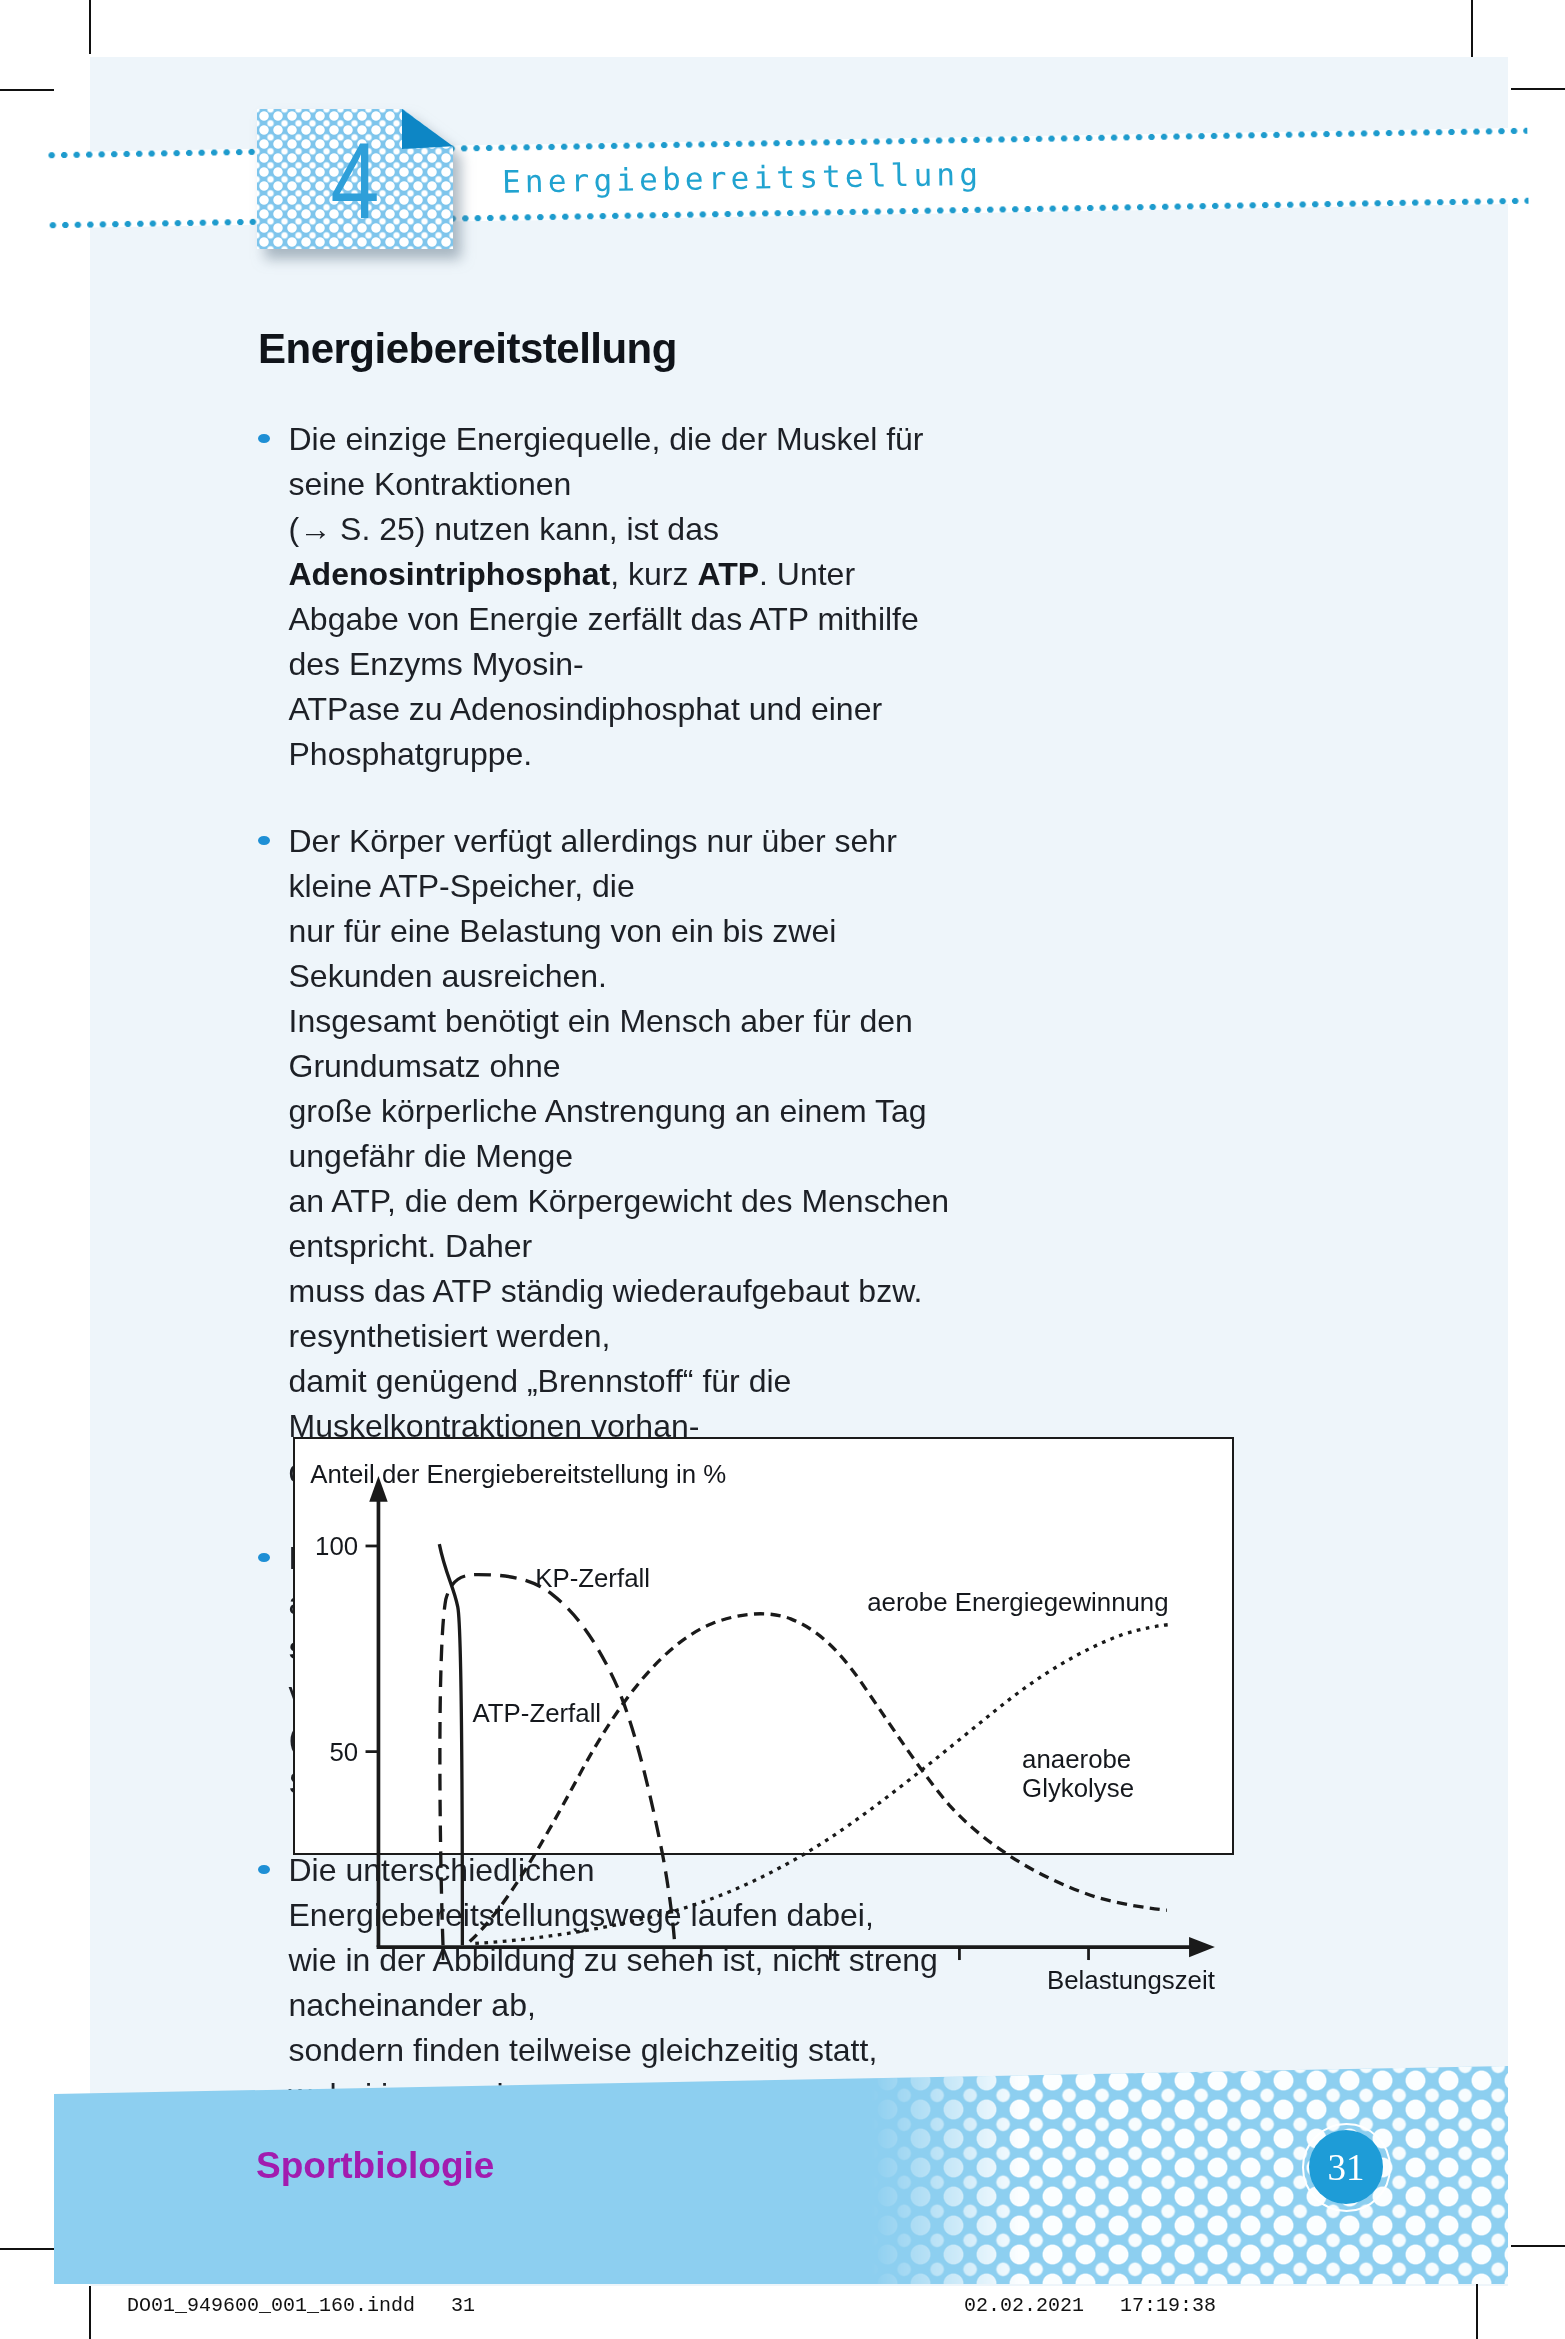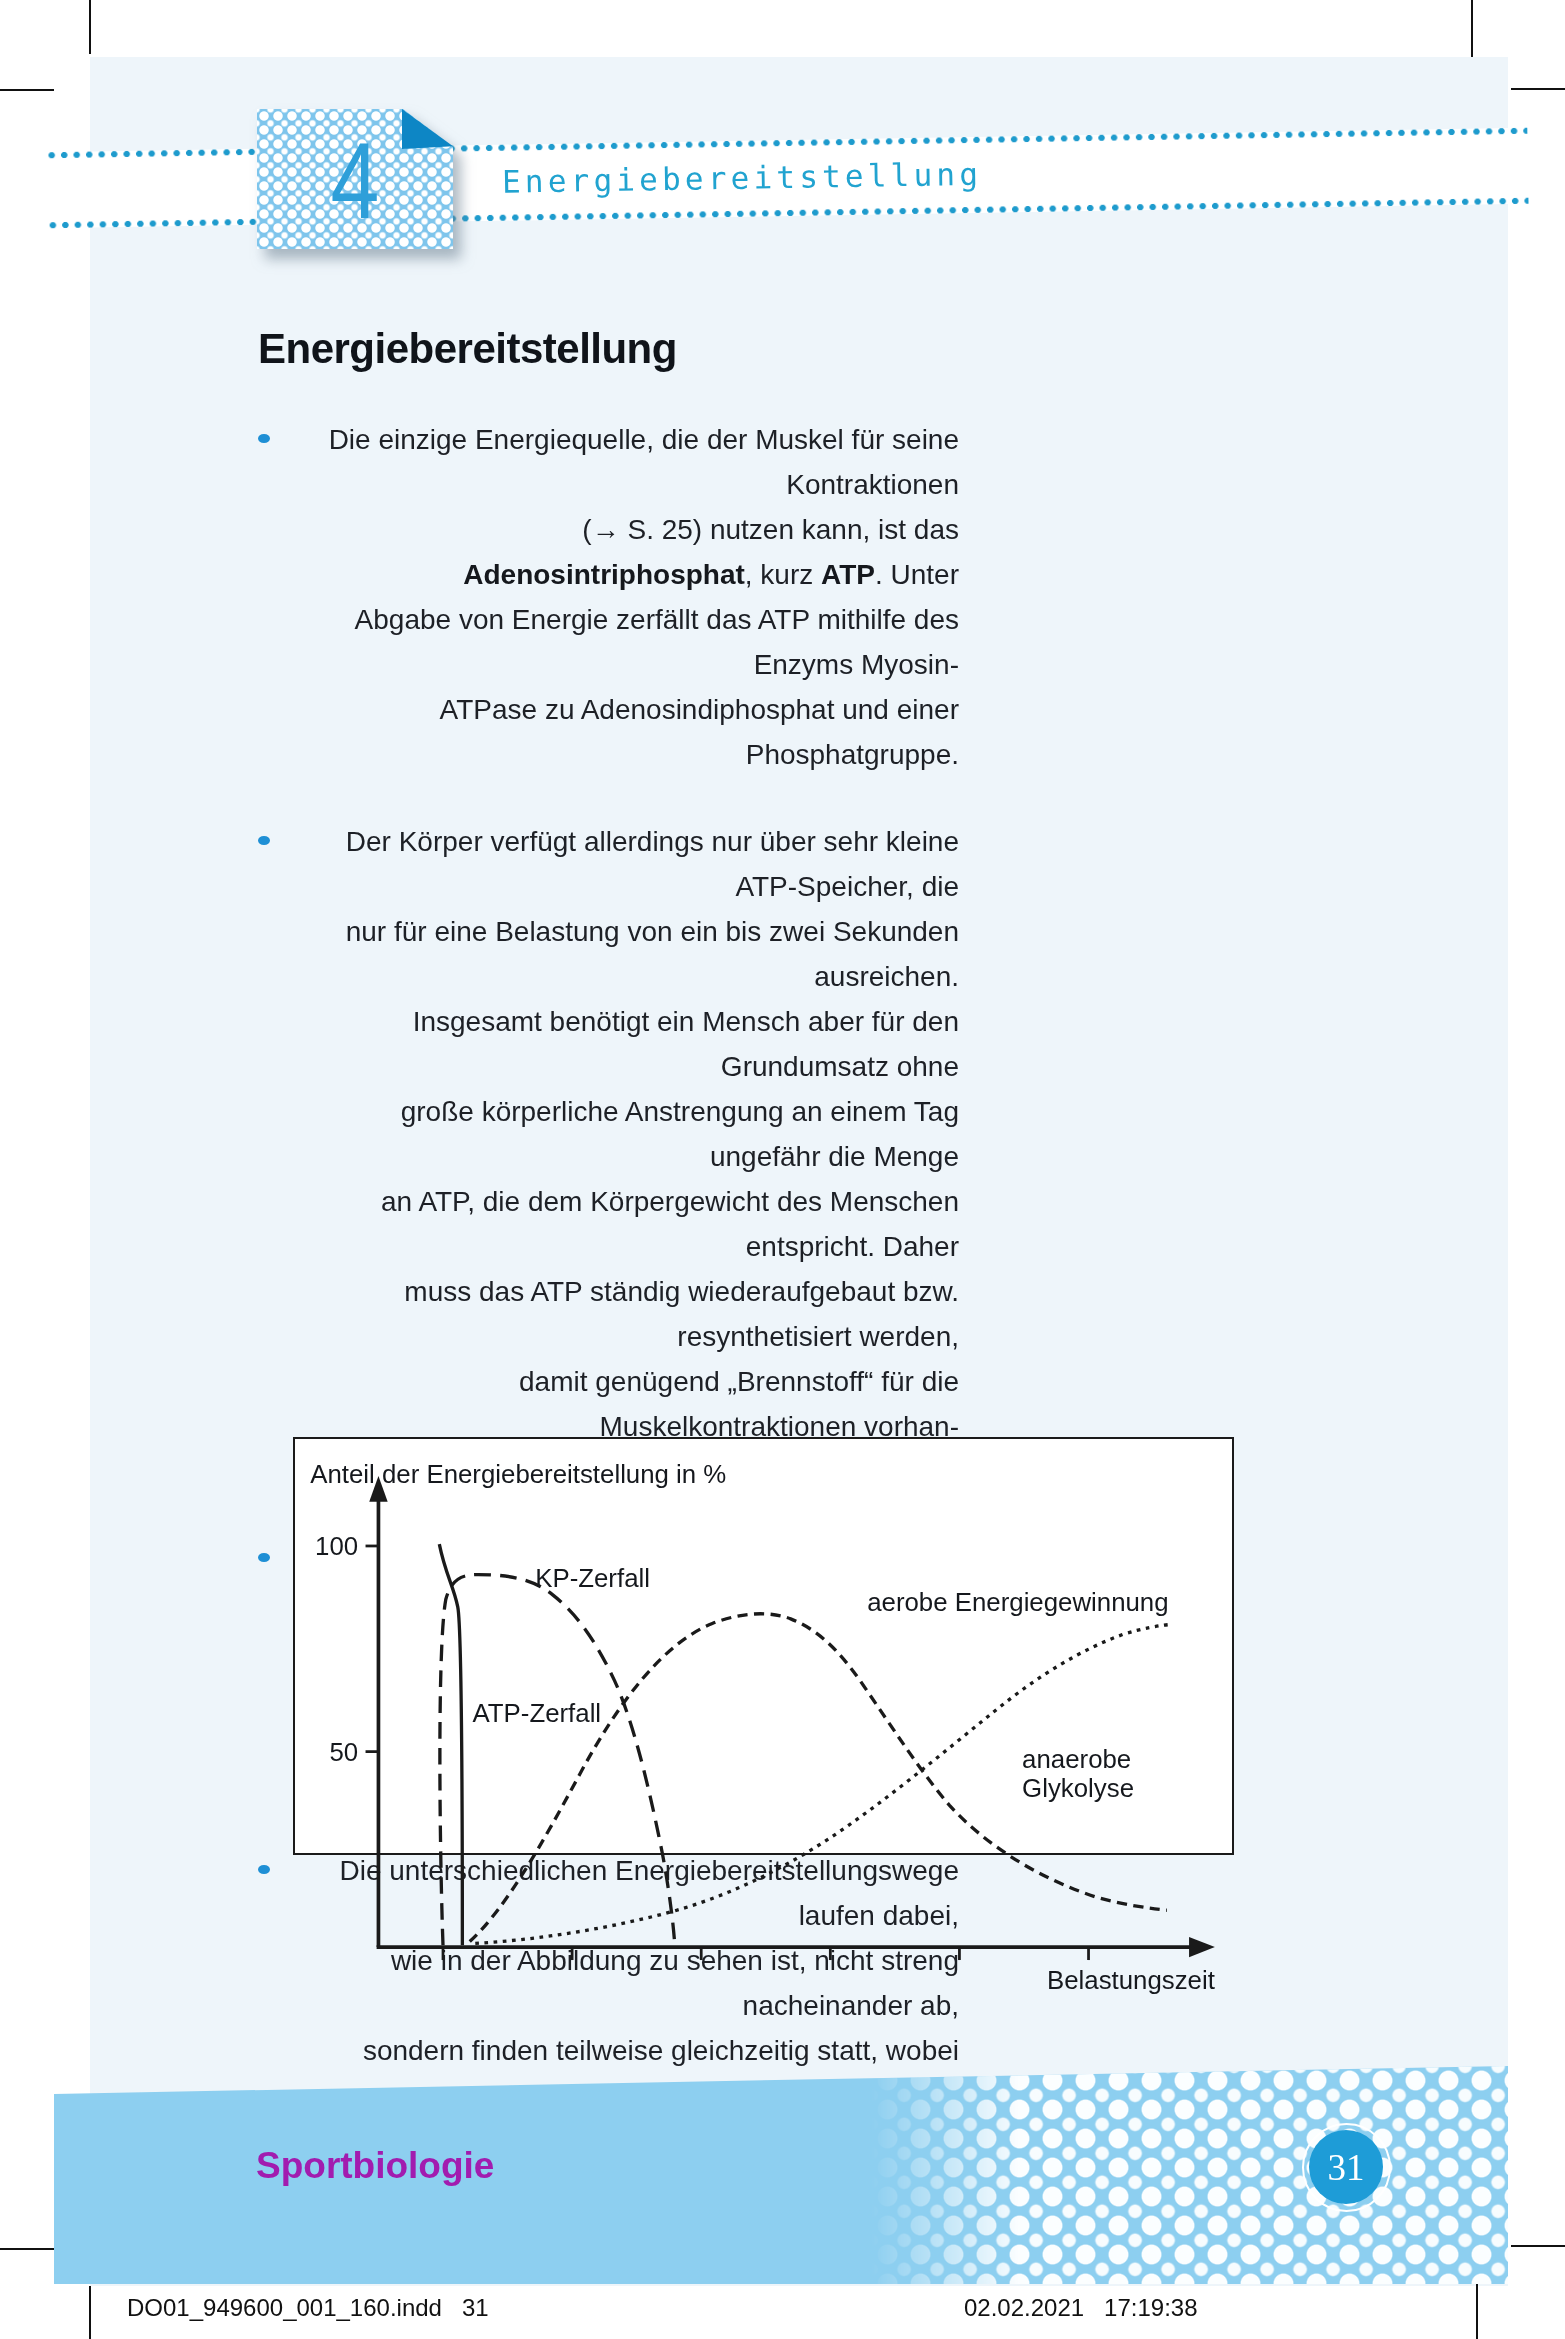--- a/index.html
+++ b/index.html
@@ -27,41 +27,41 @@
     clip-path:polygon(0 0,146px 0,196px 38px,196px 140px,0 140px);}
   #badge-fold{position:absolute;left:145px;top:0;width:51px;height:40px;background:#0D86C5;
     clip-path:polygon(0 0,100% 93%,0 100%);}
   #badge-num{position:absolute;left:35px;top:18.5px;width:126px;text-align:center;
     font-size:107px;font-weight:400;color:#2E9FD9;transform:scaleX(0.82);line-height:1;}
   
   #main-heading{left:258px;top:325px;font-size:42px;font-weight:700;color:#10141A;letter-spacing:-0.5px;}
   #bullets{left:258px;top:417px;width:701px;}
   .bullet-item{display:flex;margin-bottom:42px;}
   .bullet-dot{flex:0 0 auto;width:12px;height:9.2px;border-radius:50%;background:#1E8FD5;margin:16.6px 18.5px 0 0;}
-  .bullet-text{font-size:28px;line-height:45px;color:#1D2026;text-align:right;}
+  .bullet-text{font-size:32px;line-height:45px;color:#1D2026;}
   .bullet-text b{font-weight:700;color:#15181d;}
   
   #chart-box{left:293px;top:1437px;width:941px;height:418px;background:#fff;border:2.8px solid #1a1a1a;box-sizing:border-box;}
   #chart-box svg{display:block;}
   .ck{fill:#15181D;font-size:28px;font-family:"Liberation Sans",sans-serif;}
   
   #footer-band{left:54px;top:2066px;width:1454px;height:218px;background:#8DCFF0;
     clip-path:polygon(0 28px,100% 0,100% 100%,0 100%);z-index:1;}
   #footer-dots{position:absolute;right:0;top:0;width:637px;height:100%;
     background-image:radial-gradient(circle,rgba(255,255,255,0.97) 9.2px,rgba(255,255,255,0) 10.6px),
                      radial-gradient(circle,rgba(255,255,255,0.93) 6px,rgba(255,255,255,0) 7.4px);
     background-size:33px 29px,33px 29px;background-position:0 0,16.6px 14.8px;
     -webkit-mask-image:linear-gradient(to right,rgba(0,0,0,0),#000 148px);
     mask-image:linear-gradient(to right,rgba(0,0,0,0),#000 148px);}
   #footer-title{position:absolute;left:202px;top:79px;font-size:37px;font-weight:700;color:#a21caf;}
   #page-badge-ring{position:absolute;left:1248px;top:57px;width:85px;height:85px;border:2.8px solid #fff;border-radius:50%;}
   #page-badge{position:absolute;left:1255px;top:64px;width:74px;height:74px;border-radius:50%;background:#1E9CD7;
     color:#fff;font-family:Liberation Serif, serif;font-size:37px;display:flex;align-items:center;justify-content:center;}
   
-  .slug{font-family:Liberation Sans, sans-serif;font-size:24px;color:#111;white-space:pre;}
+  .slug{font-family:Liberation Mono, monospace;font-size:20px;color:#111;white-space:pre;}
   #slug-left{left:127px;top:2294px;}
   #slug-right{left:964px;top:2294px;width:461px;text-align:left;}
 </style>
 </head>
 <body>
 
 <div id="page" class="abs"></div>
 
 <div class="crop" style="left:89px;top:0;width:1.8px;height:54px;"></div>
 <div class="crop" style="left:0;top:89px;width:54px;height:1.8px;"></div>

